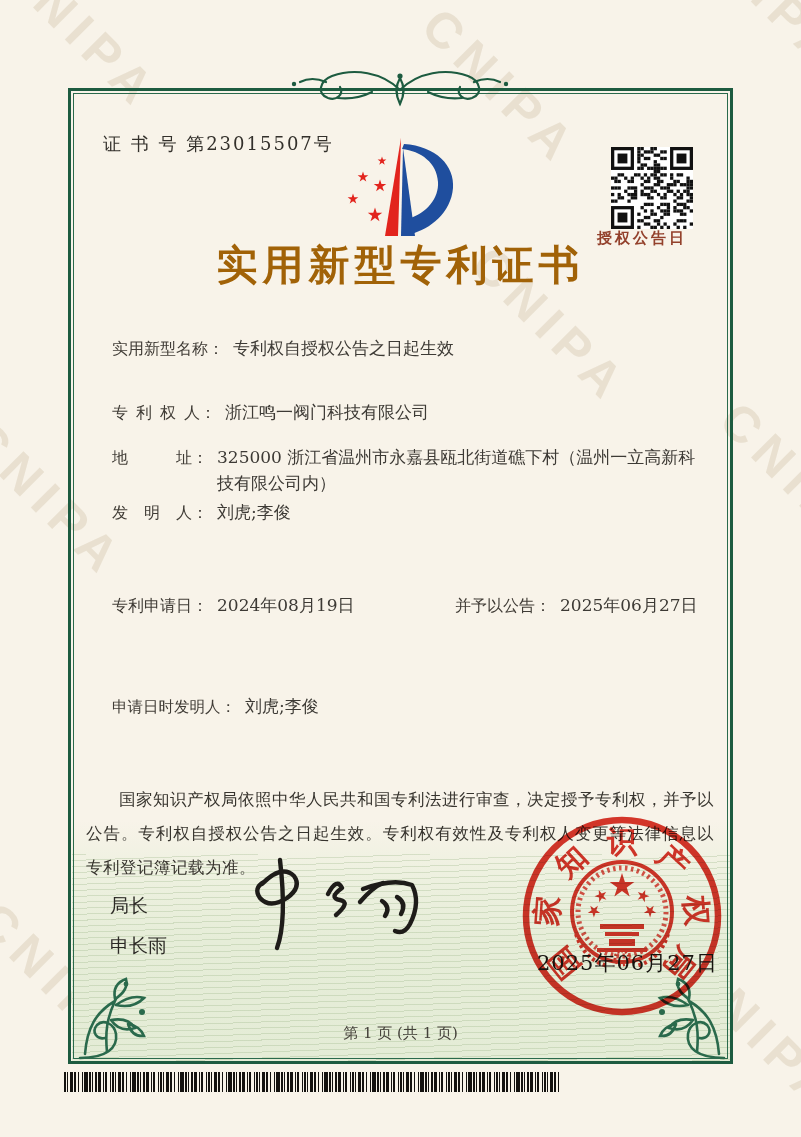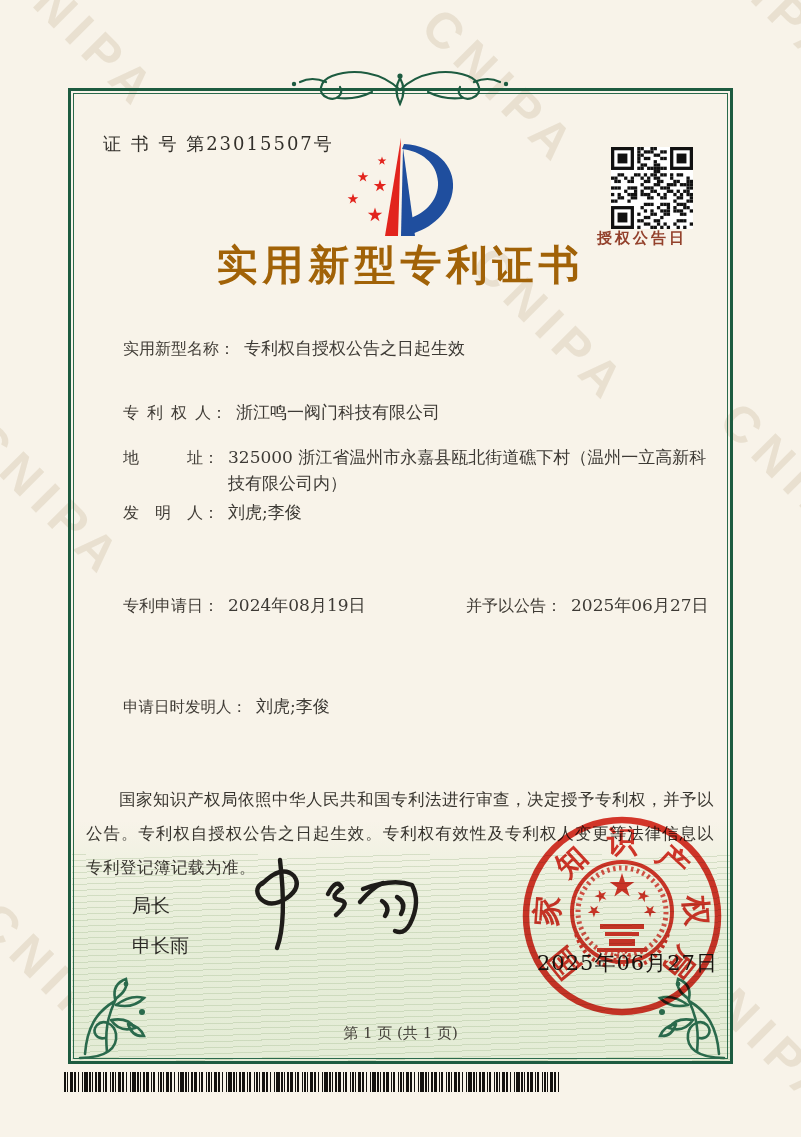--- a/index.html
+++ b/index.html
@@ -20,32 +20,32 @@
   
   .certno{position:absolute;left:103px;top:132px;font-size:18px;letter-spacing:2px;color:#33302b;}
   .logo{position:absolute;left:338px;top:136px;}
   .qr{position:absolute;left:611px;top:147px;width:82px;height:82px;background:#fff;}
   .qr svg{display:block;width:82px;height:82px;}
   .qrcap{position:absolute;left:597px;top:229px;font-size:15px;letter-spacing:3px;color:#93412c;font-weight:700;}
   .title{position:absolute;left:0;top:238px;width:100%;text-align:center;font-size:41px;font-weight:700;
          letter-spacing:5px;color:#a16207;}
   
   .row{position:absolute;left:112px;width:620px;font-size:17px;line-height:26px;}
-  .row .lab{color:#403c36;font-size:16px;margin-left:11px;}
+  .row .lab{color:#403c36;font-size:16px;}
   .row .val{margin-left:9px;color:#3d3a35;}
   .row .val.wrap{display:inline-block;vertical-align:top;width:488px;}
   .row .pair2{position:absolute;left:343px;top:0;white-space:nowrap;}
   .row.small .lab{font-size:15.5px;}
   .f1{top:335px}.f2{top:399px}.f3{top:444px}.f4{top:499px}
   .f5{top:543px}.f6{top:592px}.f7{top:641px}.f8{top:693px}
   
   .para{position:absolute;left:86px;top:766px;width:628px;font-size:16.5px;line-height:34px;
         text-indent:2em;text-align:justify;color:#37342e;letter-spacing:.5px;}
   
-  .director{position:absolute;left:132px;top:885px;font-family:"DejaVu Sans","Liberation Sans",sans-serif;
+  .director{position:absolute;left:110px;top:885px;font-family:"DejaVu Sans","Liberation Sans",sans-serif;
             font-size:19px;color:#2c2a26;line-height:40px;}
   .sig{position:absolute;left:232px;top:852px;}
   
   .seal{position:absolute;left:512px;top:806px;width:220px;height:220px;mix-blend-mode:multiply;opacity:.93;}
   .seal svg{position:absolute;inset:0;}
   .seal-arc{position:absolute;inset:0;}
   .seal-arc span{position:absolute;left:50%;top:50%;font-size:30px;font-weight:700;color:#d6271c;
                  font-family:"DejaVu Serif",serif;}
   .sealdate{position:absolute;left:537px;top:949px;font-size:21px;letter-spacing:1px;color:#15130f;}
   

